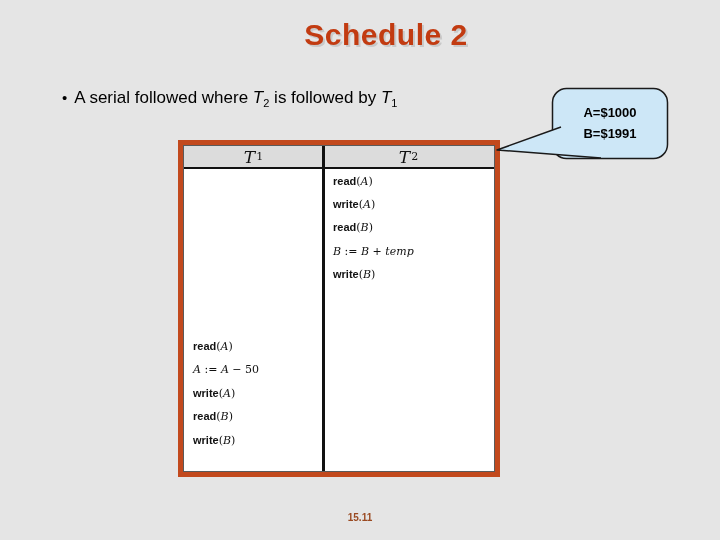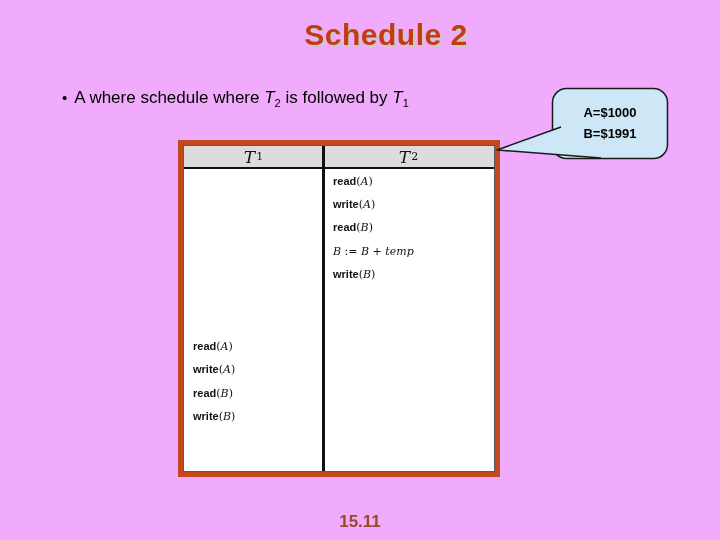--- a/index.html
+++ b/index.html
@@ -1,17 +1,17 @@
 <!DOCTYPE html>
 <html><head>
 <meta charset="utf-8">
 <style>
   html,body{margin:0;padding:0;background:#888;}
   .slide{
-    position:relative;width:720px;height:540px;background:#f0abfc;
+    position:relative;width:720px;height:540px;background:#e5e5e5;
     font-family:"Liberation Sans",sans-serif;overflow:hidden;margin:0 auto;
   }
   
   .title{
     position:absolute;left:52px;right:0;top:18px;text-align:center;
     font-size:30px;font-weight:700;color:#c23b11;
     text-shadow:2px 2px 0 #c9c9c9;letter-spacing:0.5px;
   }
   
   .bullet-line{
@@ -53,32 +53,32 @@
   .callout{position:absolute;left:460px;top:80px;width:225px;height:95px;}
   .callout svg{position:absolute;left:0;top:0;}
   .callout-text{
     position:absolute;left:92px;top:8px;width:116px;height:70px;
     display:flex;flex-direction:column;align-items:center;justify-content:center;
     font-size:13px;font-weight:700;color:#000;line-height:21px;
   }
   
   .page-number{
     position:absolute;left:0;right:0;top:512px;text-align:center;
-    font-size:17px;font-weight:700;color:#9a4a22;
+    font-size:10px;font-weight:700;color:#9a4a22;
   }
 </style>
 </head>
 <body>
 
 <div class="slide">
 
   <div class="title">Schedule 2</div>
 
   <div class="bullet-line">
-    <span class="marker">•</span><span id="bullet-text"><span class="seg-plain">A where schedule where </span><span class="seg-var">T</span><sub class="seg-sub">2</sub><span class="seg-plain"> is followed by </span><span class="seg-var">T</span><sub class="seg-sub">1</sub></span>
+    <span class="marker">•</span><span id="bullet-text"><span class="seg-plain">A serial followed where </span><span class="seg-var">T</span><sub class="seg-sub">2</sub><span class="seg-plain"> is followed by </span><span class="seg-var">T</span><sub class="seg-sub">1</sub></span>
   </div>
 
   <div class="sched-table">
     <div class="sched-inner">
       <div class="thead">
         <span class="col-h c1">
             <span>T</span>
             <sub>1</sub>
           </span>
         <span class="col-h c2">
@@ -89,20 +89,21 @@
       <div class="col-divider"></div>
       <div id="t2-ops" class="ops t2">
           <div class="op-line"><span class="seg-kw">read</span><span class="seg-op">(</span><span class="seg-var">A</span><span class="seg-op">)</span></div>
           <div class="op-line"><span class="seg-kw">write</span><span class="seg-op">(</span><span class="seg-var">A</span><span class="seg-op">)</span></div>
           <div class="op-line"><span class="seg-kw">read</span><span class="seg-op">(</span><span class="seg-var">B</span><span class="seg-op">)</span></div>
           <div class="op-line"><span class="seg-var">B</span><span class="seg-op"> := </span><span class="seg-var">B</span><span class="seg-op"> + </span><span class="seg-var">temp</span></div>
           <div class="op-line"><span class="seg-kw">write</span><span class="seg-op">(</span><span class="seg-var">B</span><span class="seg-op">)</span></div>
         </div>
       <div id="t1-ops" class="ops t1">
           <div class="op-line"><span class="seg-kw">read</span><span class="seg-op">(</span><span class="seg-var">A</span><span class="seg-op">)</span></div>
+          <div class="op-line"><span class="seg-var">A</span><span class="seg-op"> := </span><span class="seg-var">A</span><span class="seg-op"> − </span><span class="seg-op">50</span></div>
           <div class="op-line"><span class="seg-kw">write</span><span class="seg-op">(</span><span class="seg-var">A</span><span class="seg-op">)</span></div>
           <div class="op-line"><span class="seg-kw">read</span><span class="seg-op">(</span><span class="seg-var">B</span><span class="seg-op">)</span></div>
           <div class="op-line"><span class="seg-kw">write</span><span class="seg-op">(</span><span class="seg-var">B</span><span class="seg-op">)</span></div>
         </div>
     </div>
   </div>
 
   <div class="callout">
     <svg width="225" height="95" viewBox="0 0 225 95">
       <rect x="92.5" y="8.5" width="115" height="70" rx="14" ry="14" fill="#cde7f7" stroke="#1a1a1a" stroke-width="1.5"></rect>

